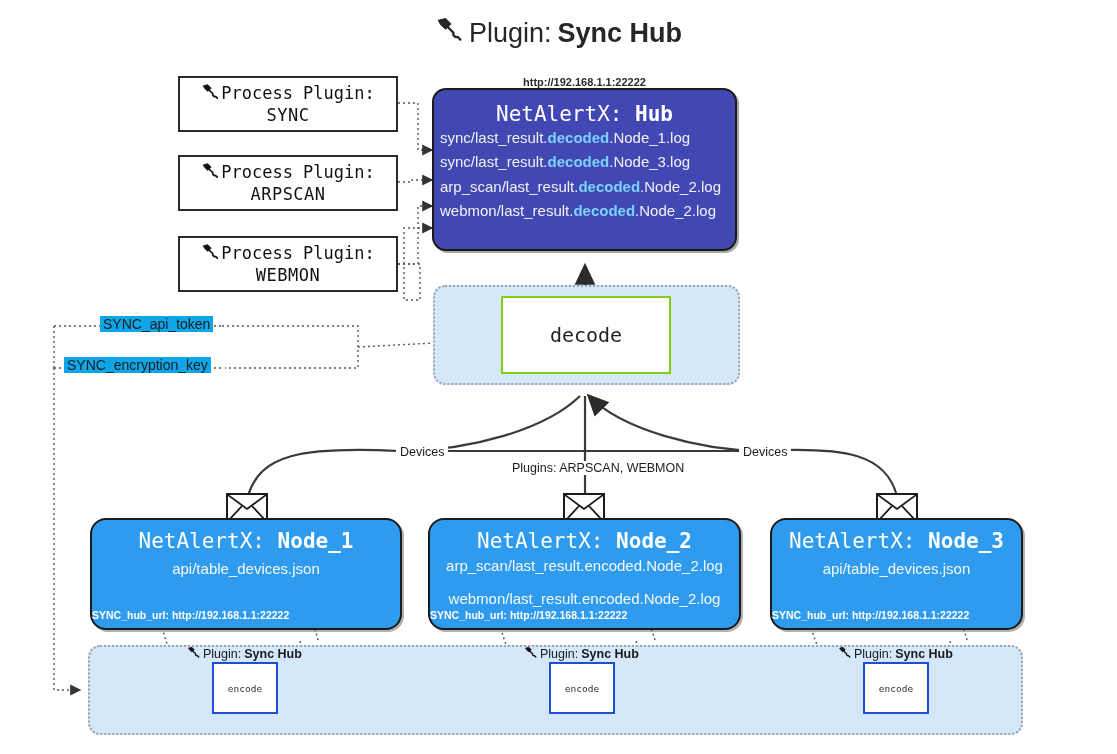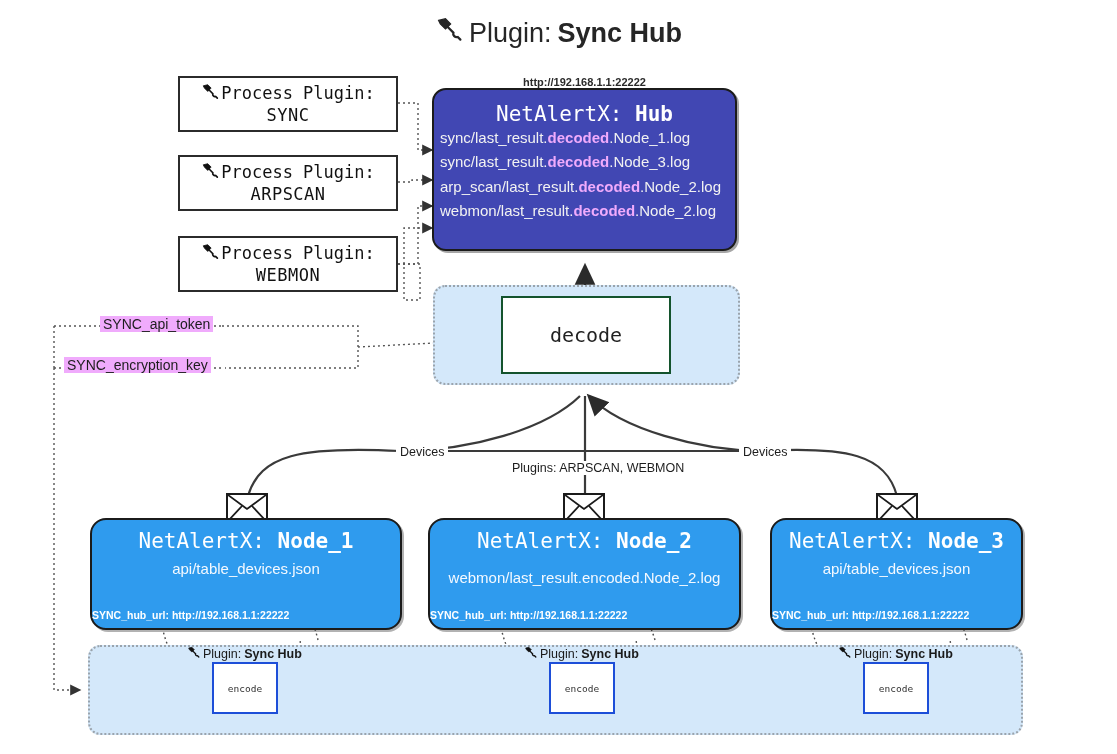--- a/index.html
+++ b/index.html
@@ -25,32 +25,32 @@
   .proc .l2{letter-spacing:.5px;}
 
   
   #hub{left:432px;top:88px;width:305px;height:163px;background:#4147b3;
        border:2px solid #1b1b1b;border-radius:14px;
        box-shadow:2px 2px 0 rgba(0,0,0,.35);}
   #hub .hub-title{margin-top:12px;text-align:center;color:#fff;font-size:21px;
        font-family:"DejaVu Sans Mono","Liberation Mono",monospace;}
   #hub .hub-title b{font-weight:700;}
   #hub .hub-line{color:#f2f2f2;font-size:15px;padding-left:6px;line-height:1.62;white-space:nowrap;}
-  #hub .hub-line b{color:#f0abfc;font-weight:700;}
+  #hub .hub-line b{color:#7dd3fc;font-weight:700;}
   #huburl{left:432px;top:76px;width:305px;text-align:center;font-size:11px;font-weight:700;color:#2b2b2b;}
 
   
   #decodegrp{left:433px;top:285px;width:307px;height:100px;background:#d4e8fa;
              border:2px dotted #9aa4ad;border-radius:12px;}
-  #decodebox{left:501px;top:296px;width:170px;height:78px;background:#fff;border:2px solid #14532d;
+  #decodebox{left:501px;top:296px;width:170px;height:78px;background:#fff;border:2px solid #84cc16;
              display:flex;align-items:center;justify-content:center;
              font-family:"DejaVu Sans Mono","Liberation Mono",monospace;font-size:20px;color:#222;}
 
   
-  .seclabel{font-size:14px;color:#1d1d1d;background:#f0abfc;padding:0 3px;white-space:nowrap;}
+  .seclabel{font-size:14px;color:#1d1d1d;background:#0ea5e9;padding:0 3px;white-space:nowrap;}
 
   
   .edgelabel{font-size:12.5px;color:#1d1d1d;background:#fff;padding:0 4px;white-space:nowrap;}
 
   
   .node{background:#2f9bee;border:2px solid #1b1b1b;border-radius:16px;height:112px;
         box-shadow:2px 2px 0 rgba(0,0,0,.3);display:flex;flex-direction:column;align-items:center;}
   .node .n-title{margin-top:9px;color:#fff;font-size:21px;
         font-family:"DejaVu Sans Mono","Liberation Mono",monospace;white-space:nowrap;}
   .node .n-title b{font-weight:700;}
@@ -238,20 +238,21 @@
       <span>NetAlertX:</span> <b>Node_1</b>
     </div>
     <div class="n-line">api/table_devices.json</div>
     <div class="n-foot">SYNC_hub_url: http://192.168.1.1:22222</div>
   </div>
 
   <div class="abs node" style="left:428px;top:518px;width:313px;">
     <div class="n-title">
       <span>NetAlertX:</span> <b>Node_2</b>
     </div>
+    <div class="n-line" style="margin-top:4px;">arp_scan/last_result.encoded.Node_2.log</div>
     <div class="n-line" style="margin-top:16px;">webmon/last_result.encoded.Node_2.log</div>
     <div class="n-foot">SYNC_hub_url: http://192.168.1.1:22222</div>
   </div>
 
   <div class="abs node" style="left:770px;top:518px;width:253px;">
     <div class="n-title">
       <span>NetAlertX:</span> <b>Node_3</b>
     </div>
     <div class="n-line">api/table_devices.json</div>
     <div class="n-foot">SYNC_hub_url: http://192.168.1.1:22222</div>

